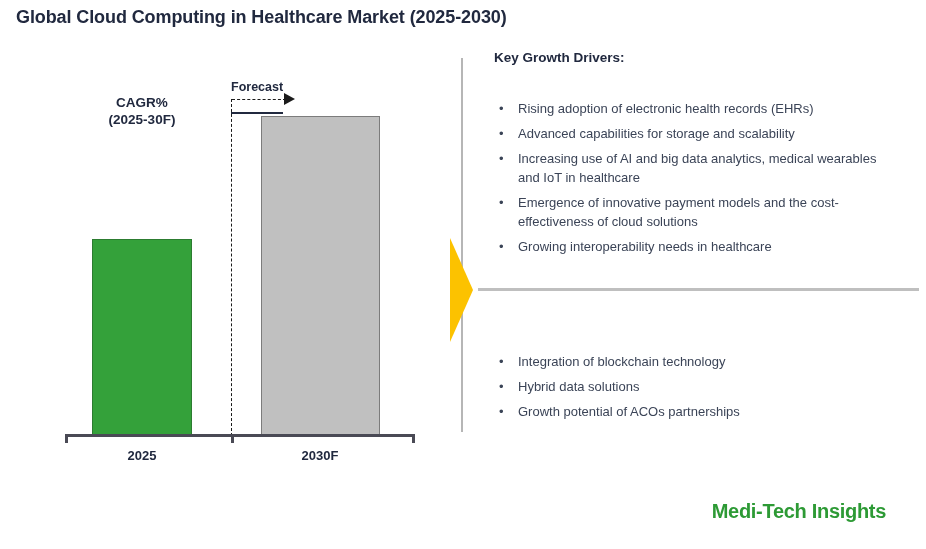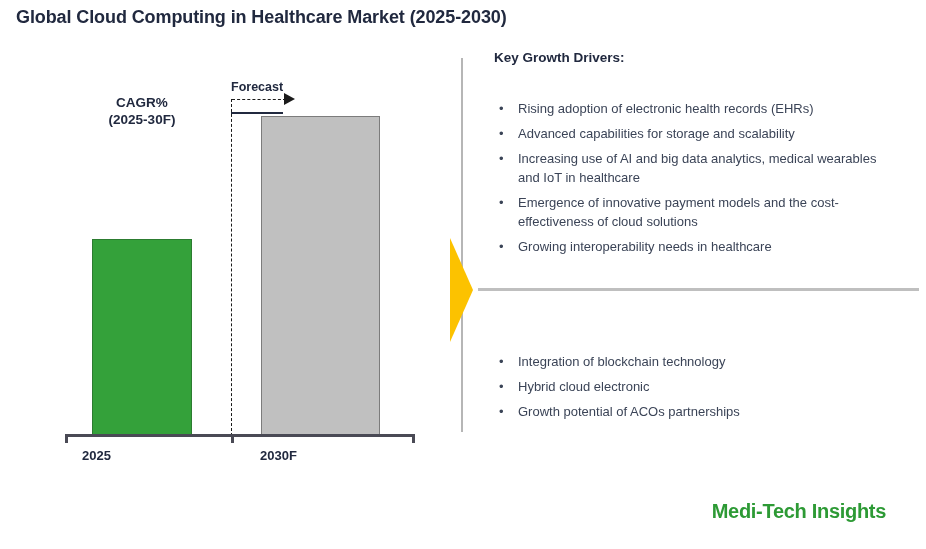--- a/index.html
+++ b/index.html
@@ -79,20 +79,21 @@
   .tick-left  { left: 65px; }
   .tick-mid   { left: 231px; }
   .tick-right { left: 412px; }
 
   .x-label {
     position: absolute;
     top: 448px;
     font-size: 13px;
     font-weight: bold;
     color: #21293f;
+    text-align: center;
     width: 120px;
   }
   .x-label-2025  { left: 82px; }
   .x-label-2030  { left: 260px; }
 
   
   .cagr-caption {
     position: absolute;
     left: 62px;
     top: 94px;
@@ -310,21 +311,21 @@
     </ul>
 
 
     <ul class="bullet-list list-opportunities">
       <li class="bullet-item">
         <span class="bullet-dot">•</span>
         <span>Integration of blockchain technology</span>
       </li>
       <li class="bullet-item">
         <span class="bullet-dot">•</span>
-        <span>Hybrid cloud electronic</span>
+        <span>Hybrid data solutions</span>
       </li>
       <li class="bullet-item">
         <span class="bullet-dot">•</span>
         <span>Growth potential of ACOs partnerships</span>
       </li>
     </ul>
   </div>
 
   <div class="hseparator"></div>
 

